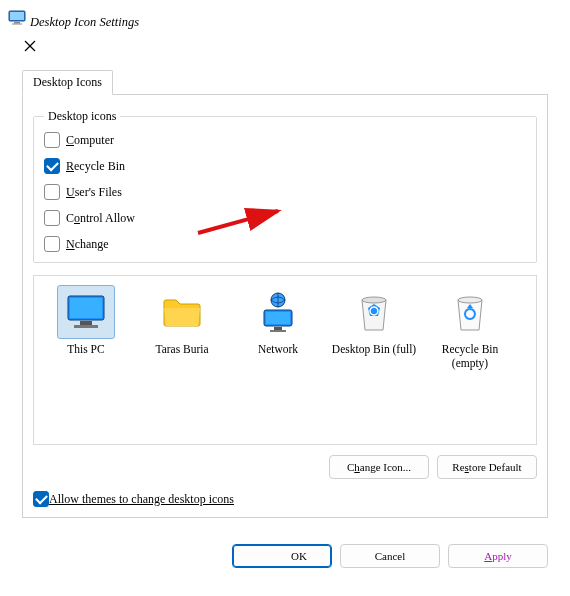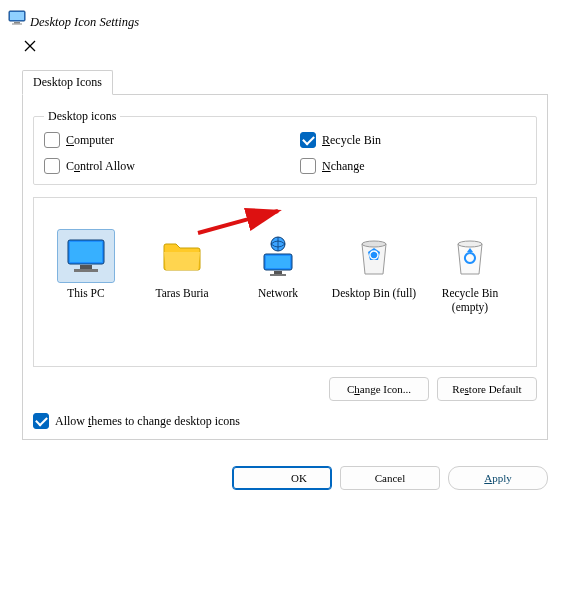--- a/index.html
+++ b/index.html
@@ -55,21 +55,21 @@
     border-radius:2px;
     padding: 8px 10px 10px 10px;
     margin: 4px 0 12px 0;
   }
   fieldset.group legend {
     font-size:12px;
     padding: 0 4px;
   }
   .check-grid {
     display: grid;
-    grid-template-columns: 1fr 1fr;
+    grid-template-columns: 1fr;
     column-gap: 30px;
     row-gap: 10px;
   }
   .check-row {
     display:flex;
     align-items:center;
     gap:6px;
     font-size:12px;
   }
   .chk {
@@ -99,21 +99,20 @@
     display:flex;
     gap: 4px;
     align-items:flex-start;
     overflow:hidden;
   }
   .icon-item {
     width: 92px;
     text-align:center;
     font-size:11.5px;
     line-height:1.25;
-    margin-top:22px;
   }
   .icon-item.selected .icon-wrap {
     background: rgba(0,103,192,0.18);
     outline:1px solid rgba(0,103,192,0.5);
   }
   .icon-wrap {
     width: 56px;height:52px;
     margin: 0 auto 4px auto;
     display:flex;align-items:center;justify-content:center;
     border-radius:2px;
@@ -131,27 +130,26 @@
     font-size:11px;
     text-align:center;
     cursor:pointer;
   }
   .btn.primary {
     border-color:#0067c0;
     box-shadow: inset 0 0 0 1px #0067c0;
     padding-left: 44px;
   }
   .btn.disabled {
-    color:#0c4a6e;
+    color:#a21caf;
     cursor:default;
-    border-radius:11px;
   }
   .bottom-check {
     margin-top: 12px;
-    display:flex;align-items:center;gap:6px;font-size:12px;
+    display:flex;align-items:center;font-size:12px;text-decoration:underline;
   }
   .dialog-buttons {
     display:flex; justify-content:flex-end; gap:8px;
     padding: 12px 14px;
   }
   
   .arrow {
     position:absolute;
     left: 170px;
     top: 108px;
@@ -196,20 +194,24 @@
           <label class="check-row">
             <span class="chk"></span>
             <span><span></span><span class="ul">C</span><span>omputer</span></span>
           </label>
 
           <label class="check-row">
             <span class="chk checked"></span>
             <span><span></span><span class="ul">R</span><span>ecycle Bin</span></span>
           </label>
 
+          <label class="check-row">
+            <span class="chk"></span>
+            <span><span></span><span class="ul">U</span><span>ser's Files</span></span>
+          </label>
 
           <label class="check-row">
             <span class="chk"></span>
             <span><span>C</span><span class="ul">o</span><span>ntrol Allow</span></span>
           </label>
 
           <label class="check-row">
             <span class="chk"></span>
             <span><span></span><span class="ul">N</span><span>change</span></span>
           </label>

